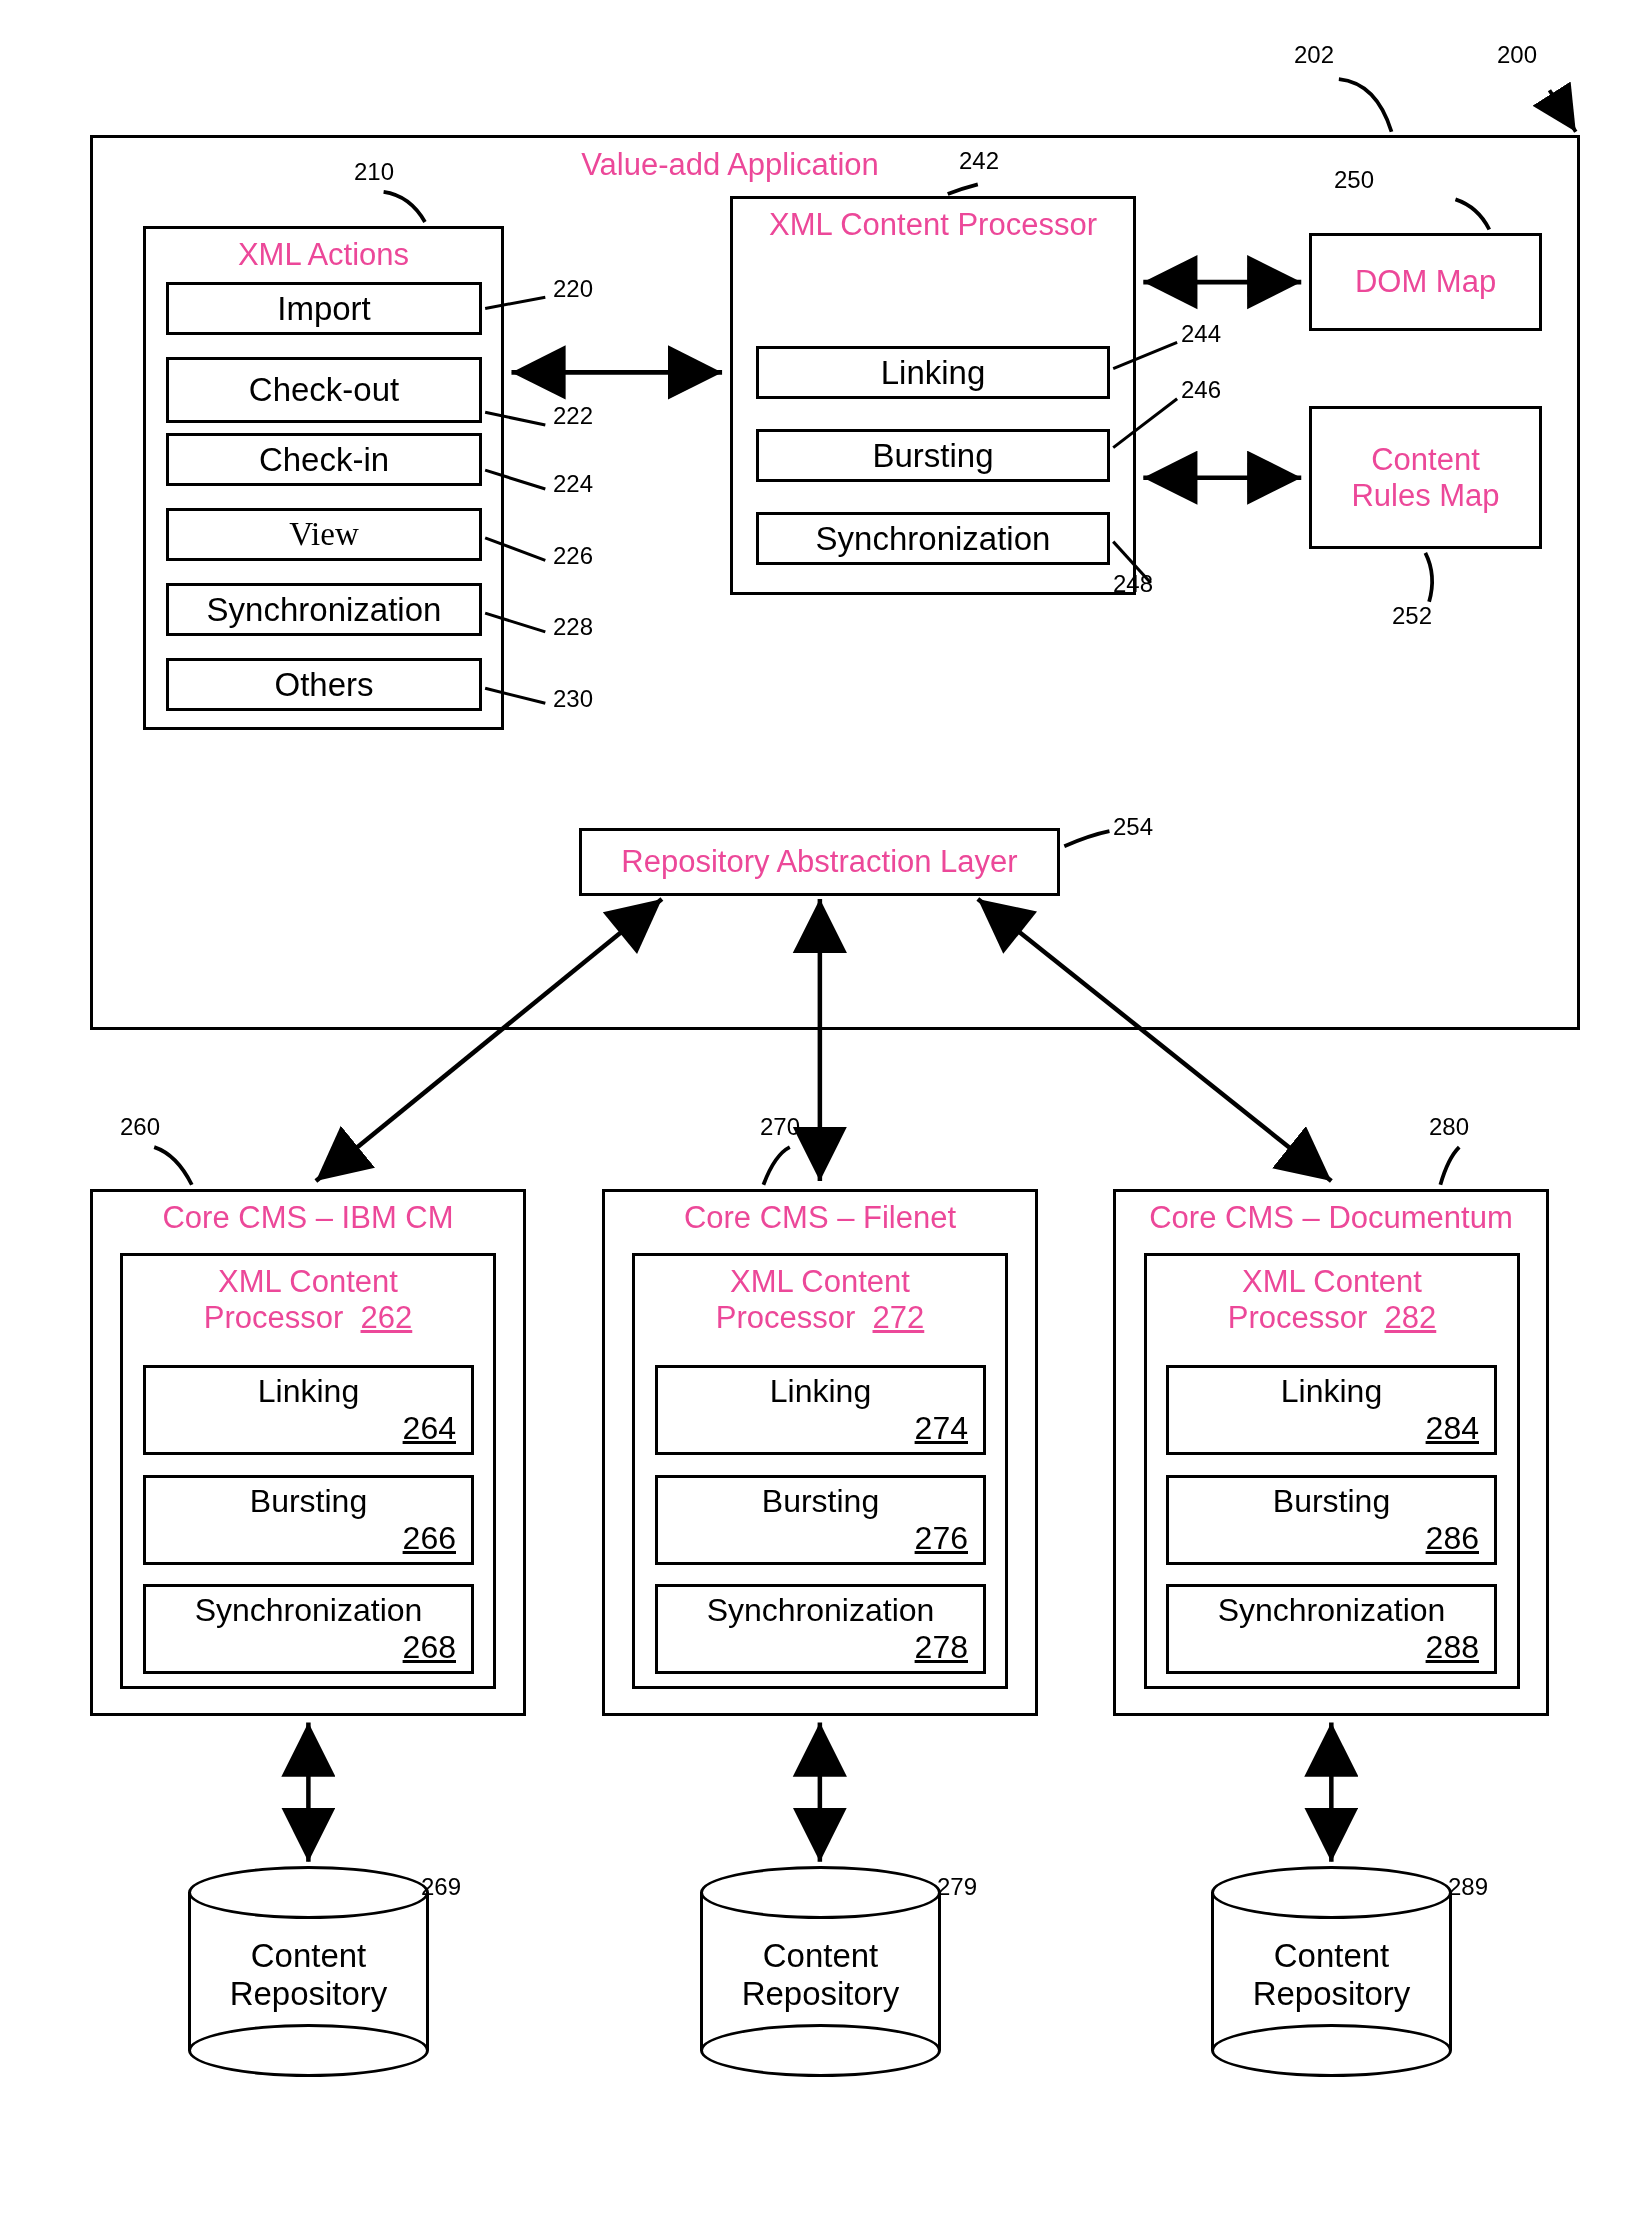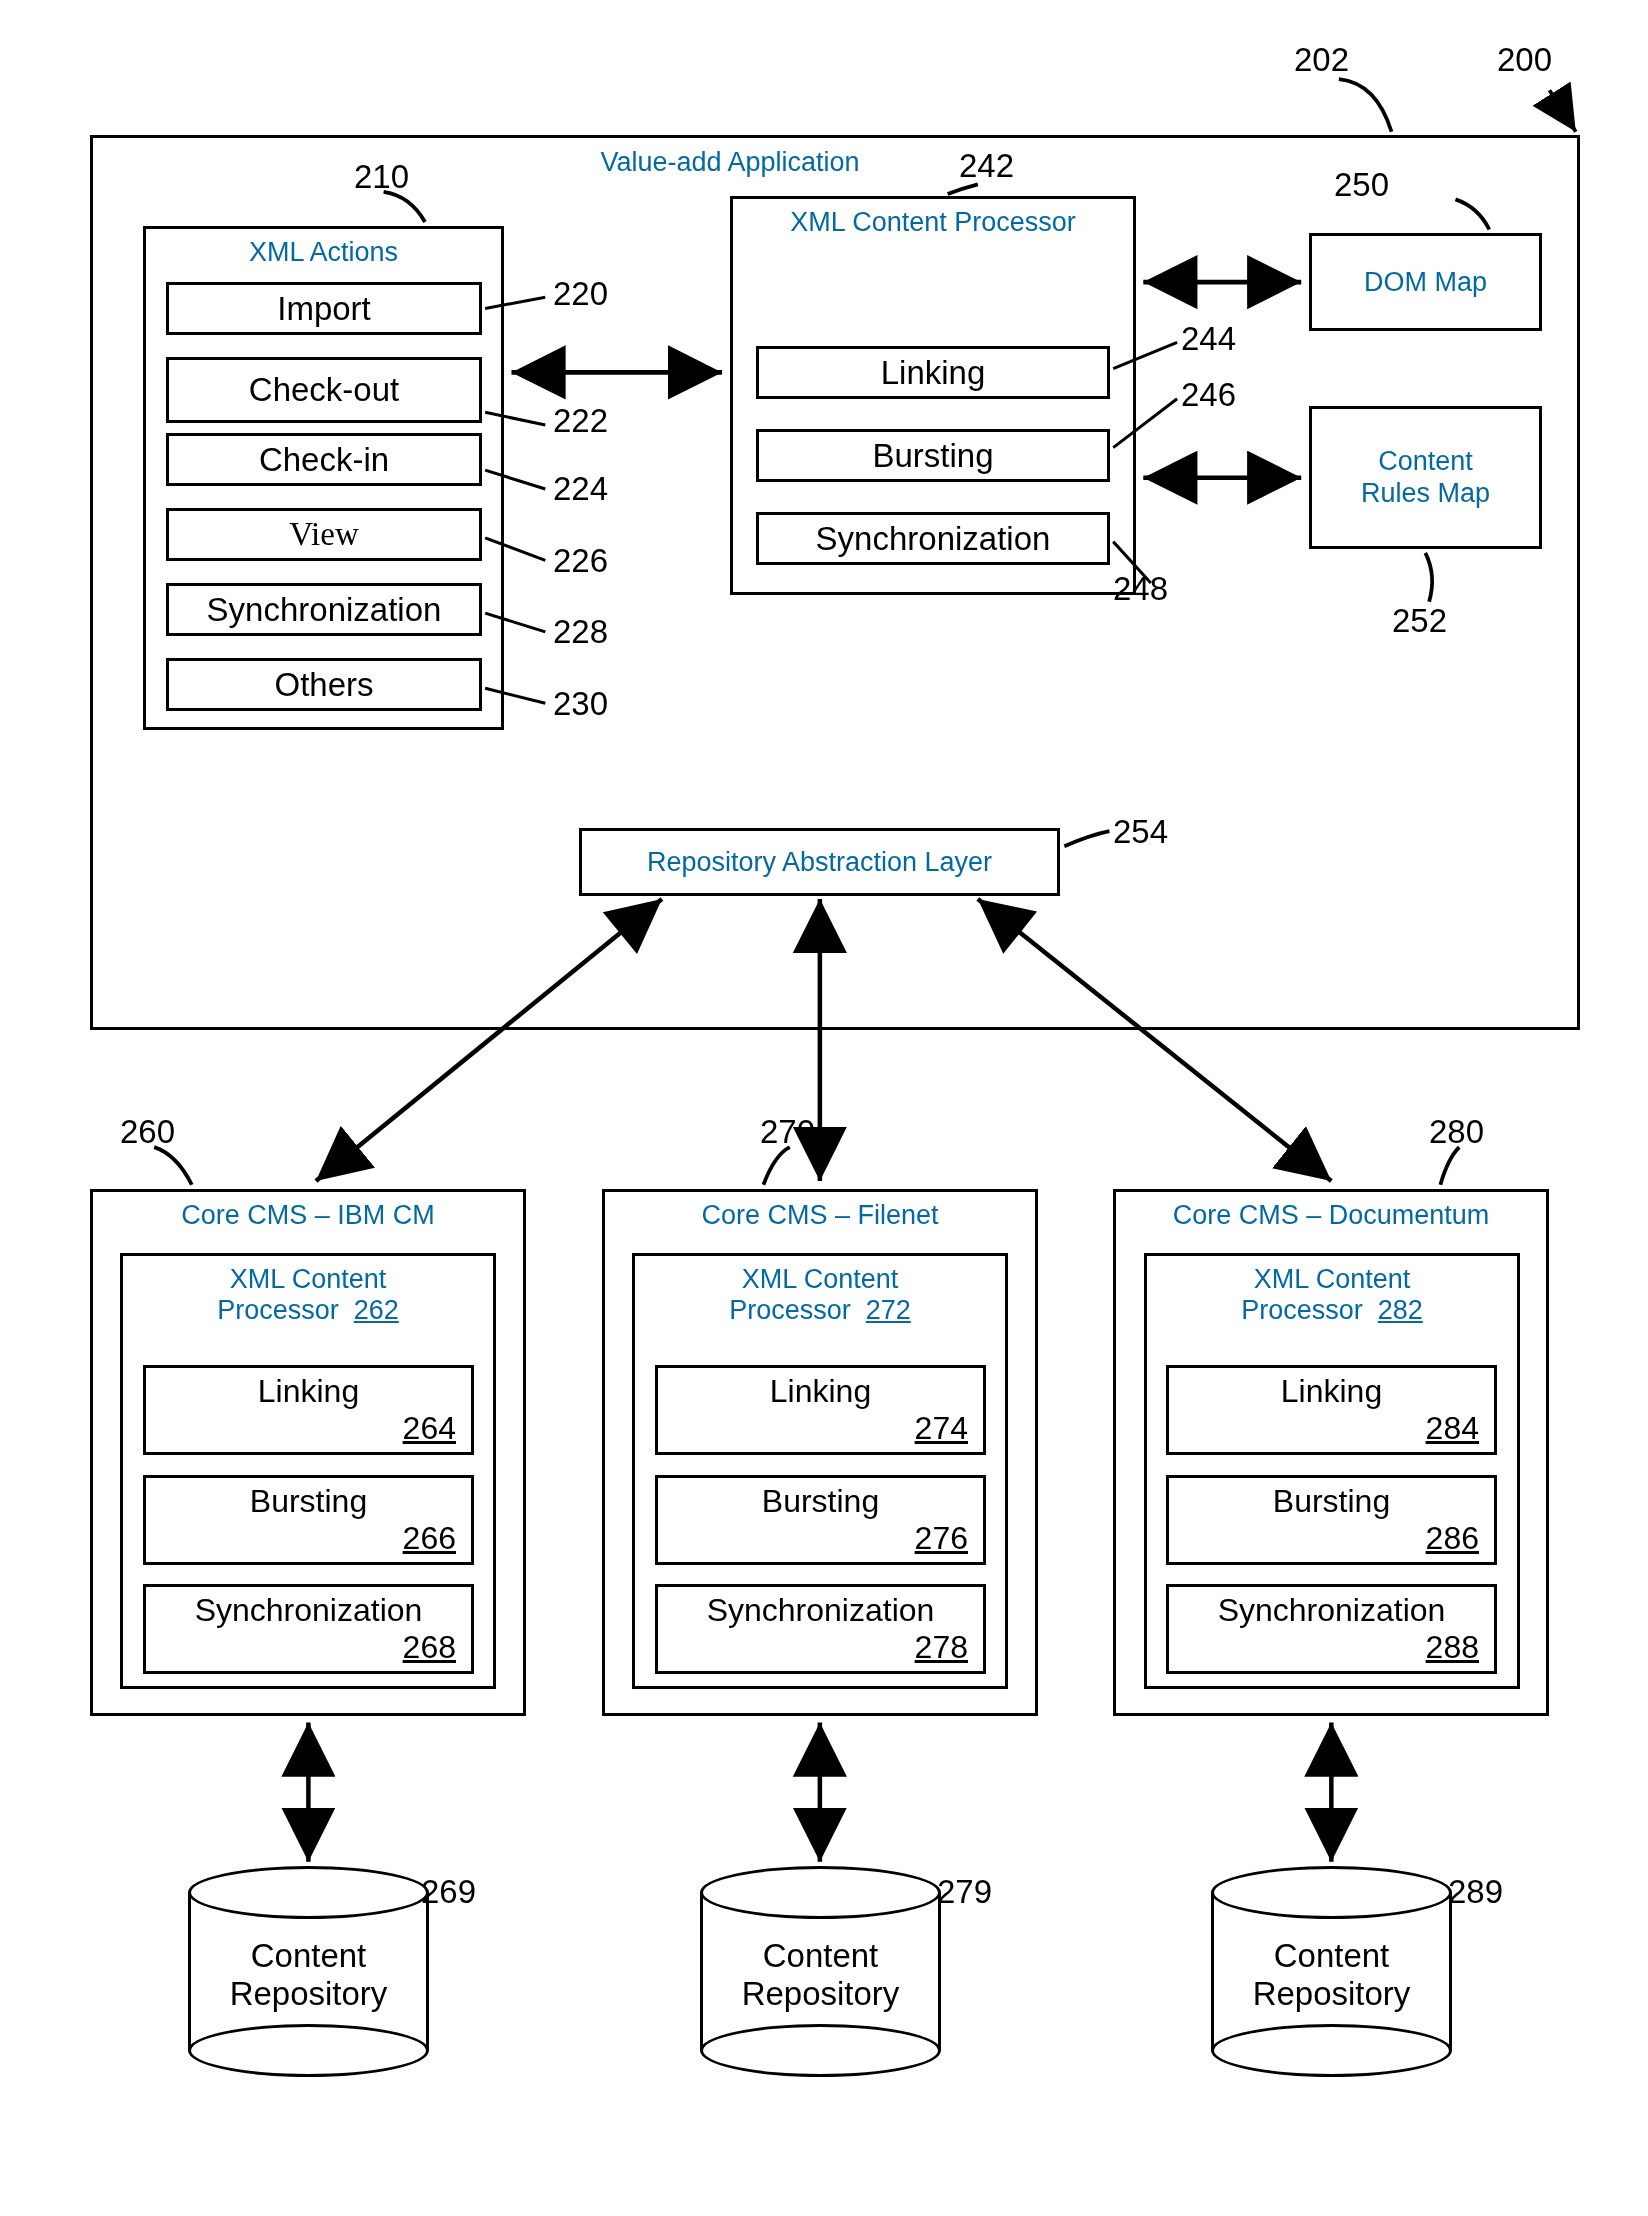--- a/index.html
+++ b/index.html
@@ -15,22 +15,22 @@
     height: 2216px;
     background: #fff;
   }
   .box {
     position: absolute;
     border: 3px solid #000;
     background: #fff;
   }
   .label {
     position: absolute;
-    font-size: 27px;
-    color: #0369a1;
+    font-size: 31px;
+    color: #ec4899;
     text-align: center;
   }
   .small-box {
     position: absolute;
     border: 3px solid #000;
     background: #fff;
     display: flex;
     align-items: center;
     justify-content: center;
     font-size: 33px;
@@ -42,21 +42,21 @@
   .cms-item {
     position: absolute;
     border: 3px solid #000;
     font-size: 32px;
     text-align: center;
   }
   .cms-item .t { display:block; padding-top:4.5px; }
   .cms-item .n { display:block; text-decoration: underline; font-weight:normal; padding-right:15px; text-align:right; }
   .ref {
     position: absolute;
-    font-size: 33px;
+    font-size: 24px;
   }
   .fig {
     position: absolute;
     font-size: 59px;
     width: 100%;
     text-align: center;
   }
   .cylinder {
     position: absolute;
   }

